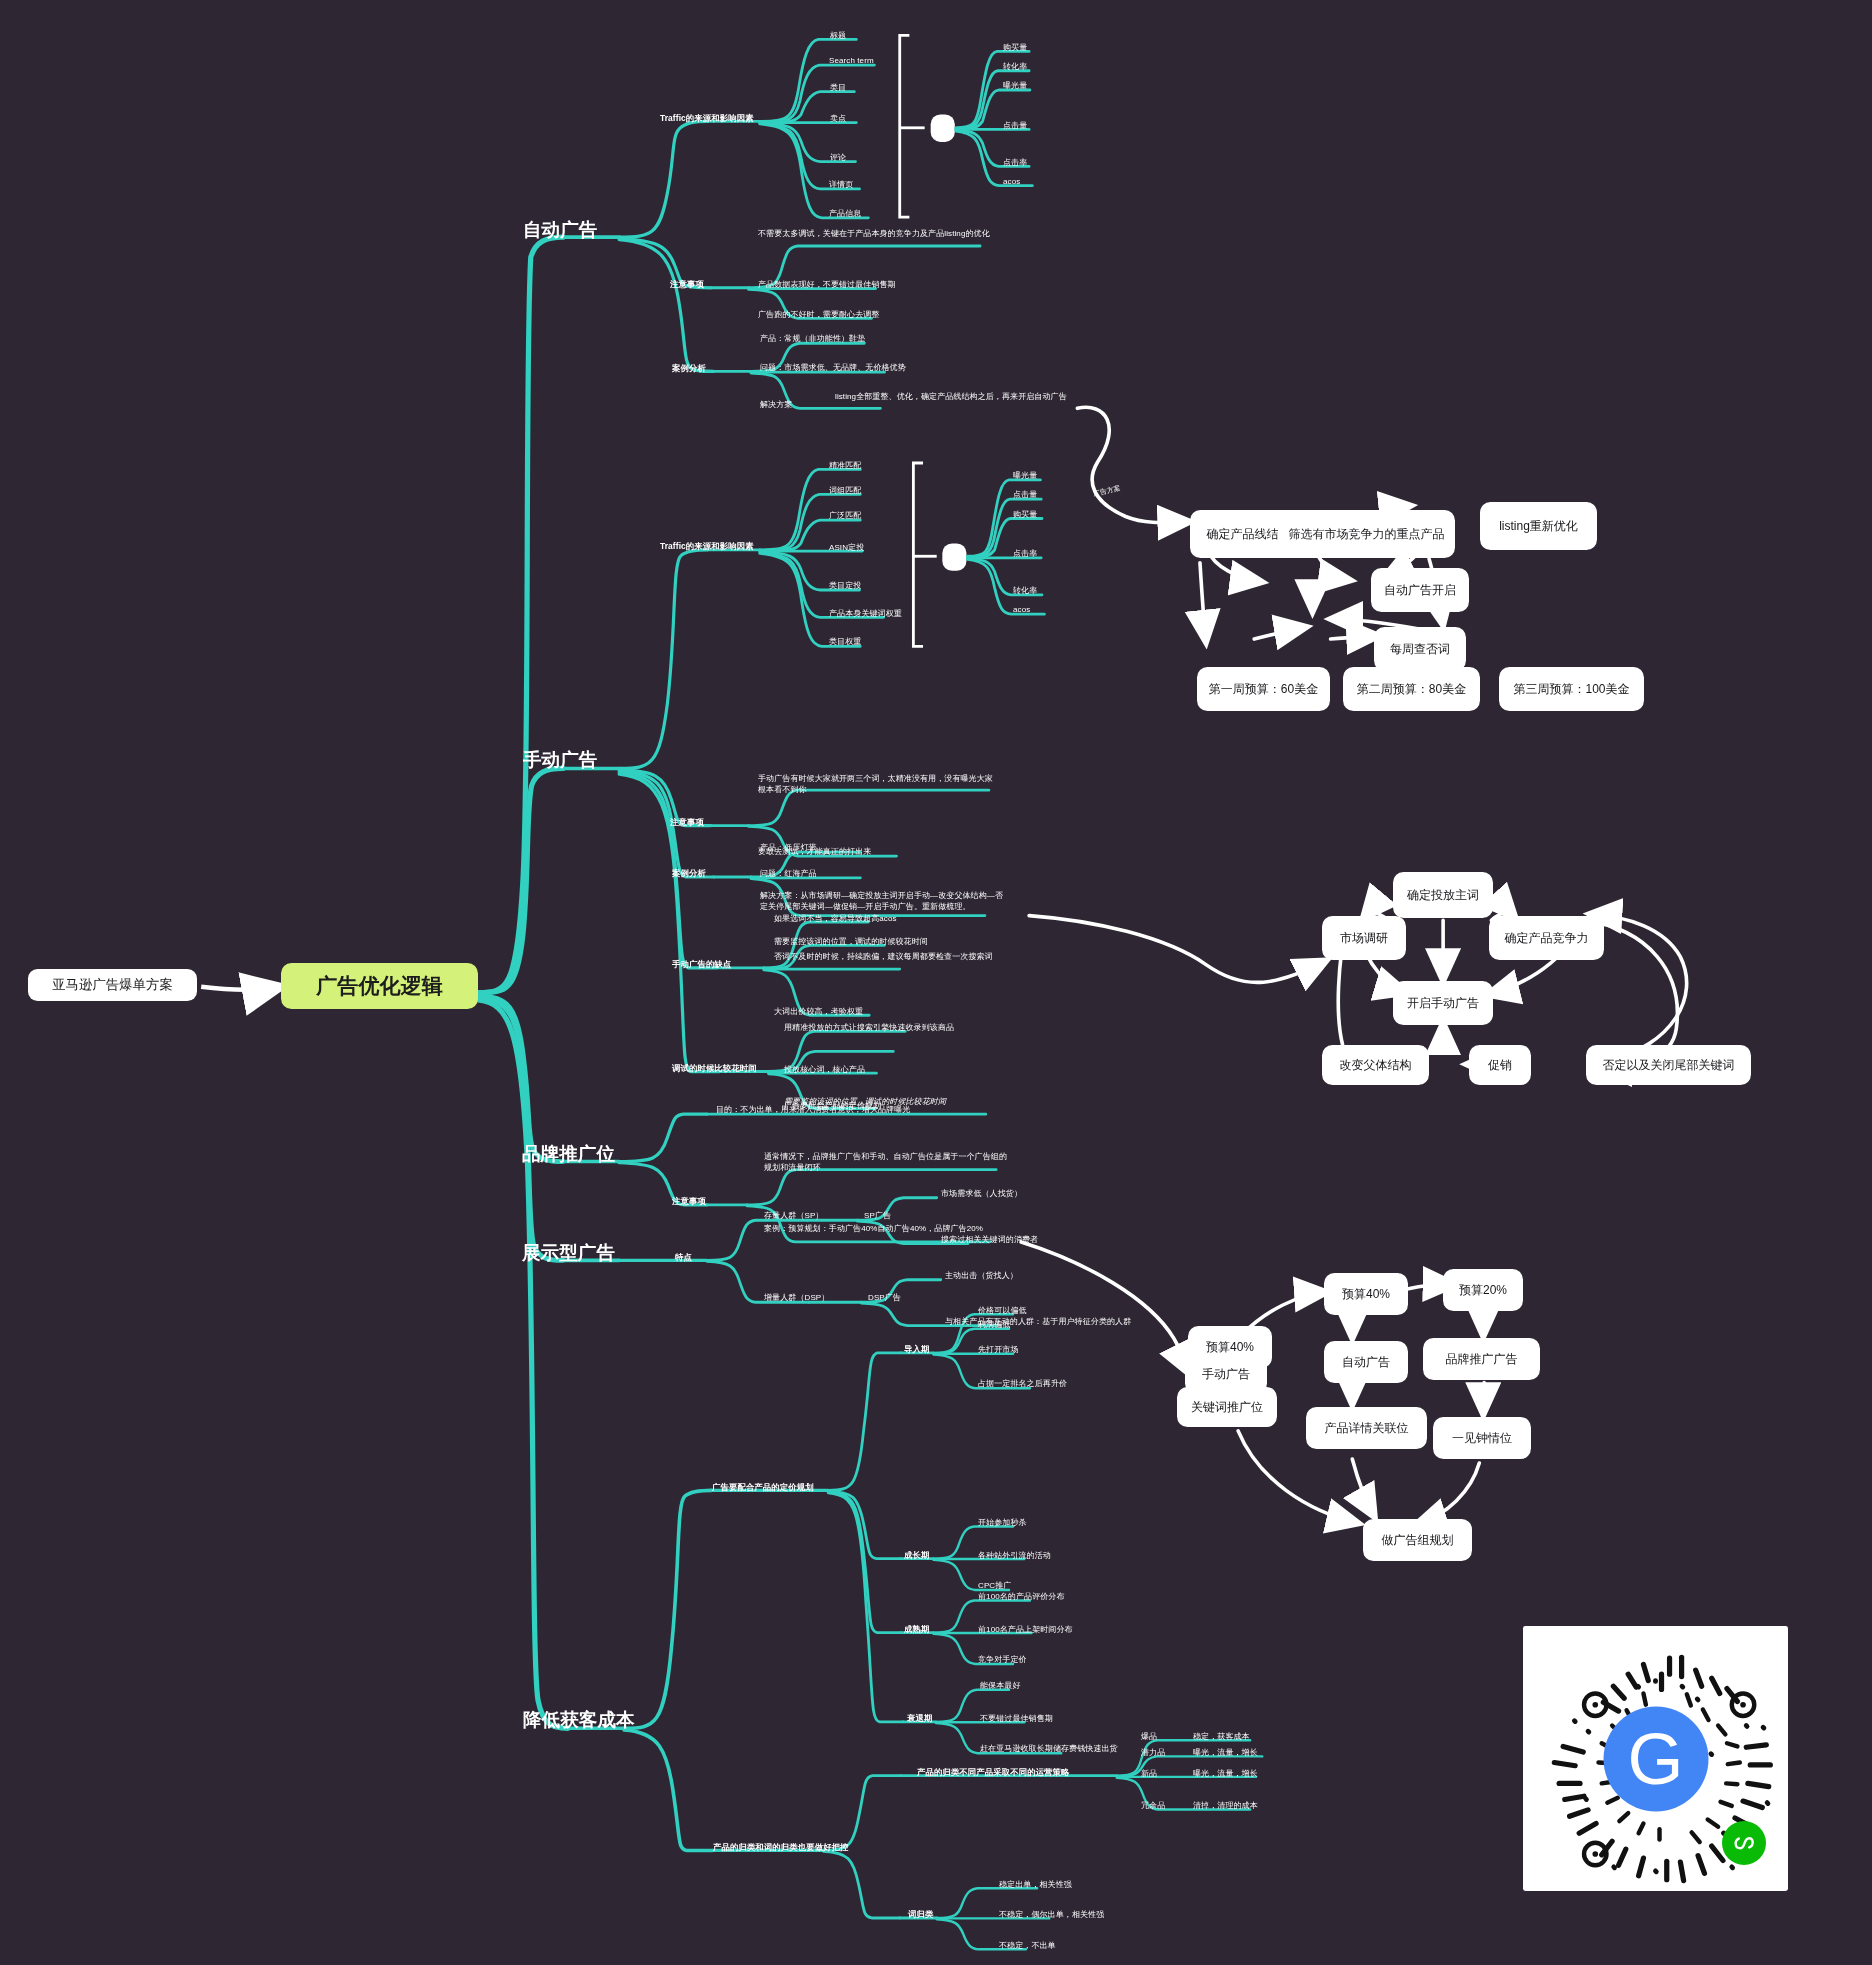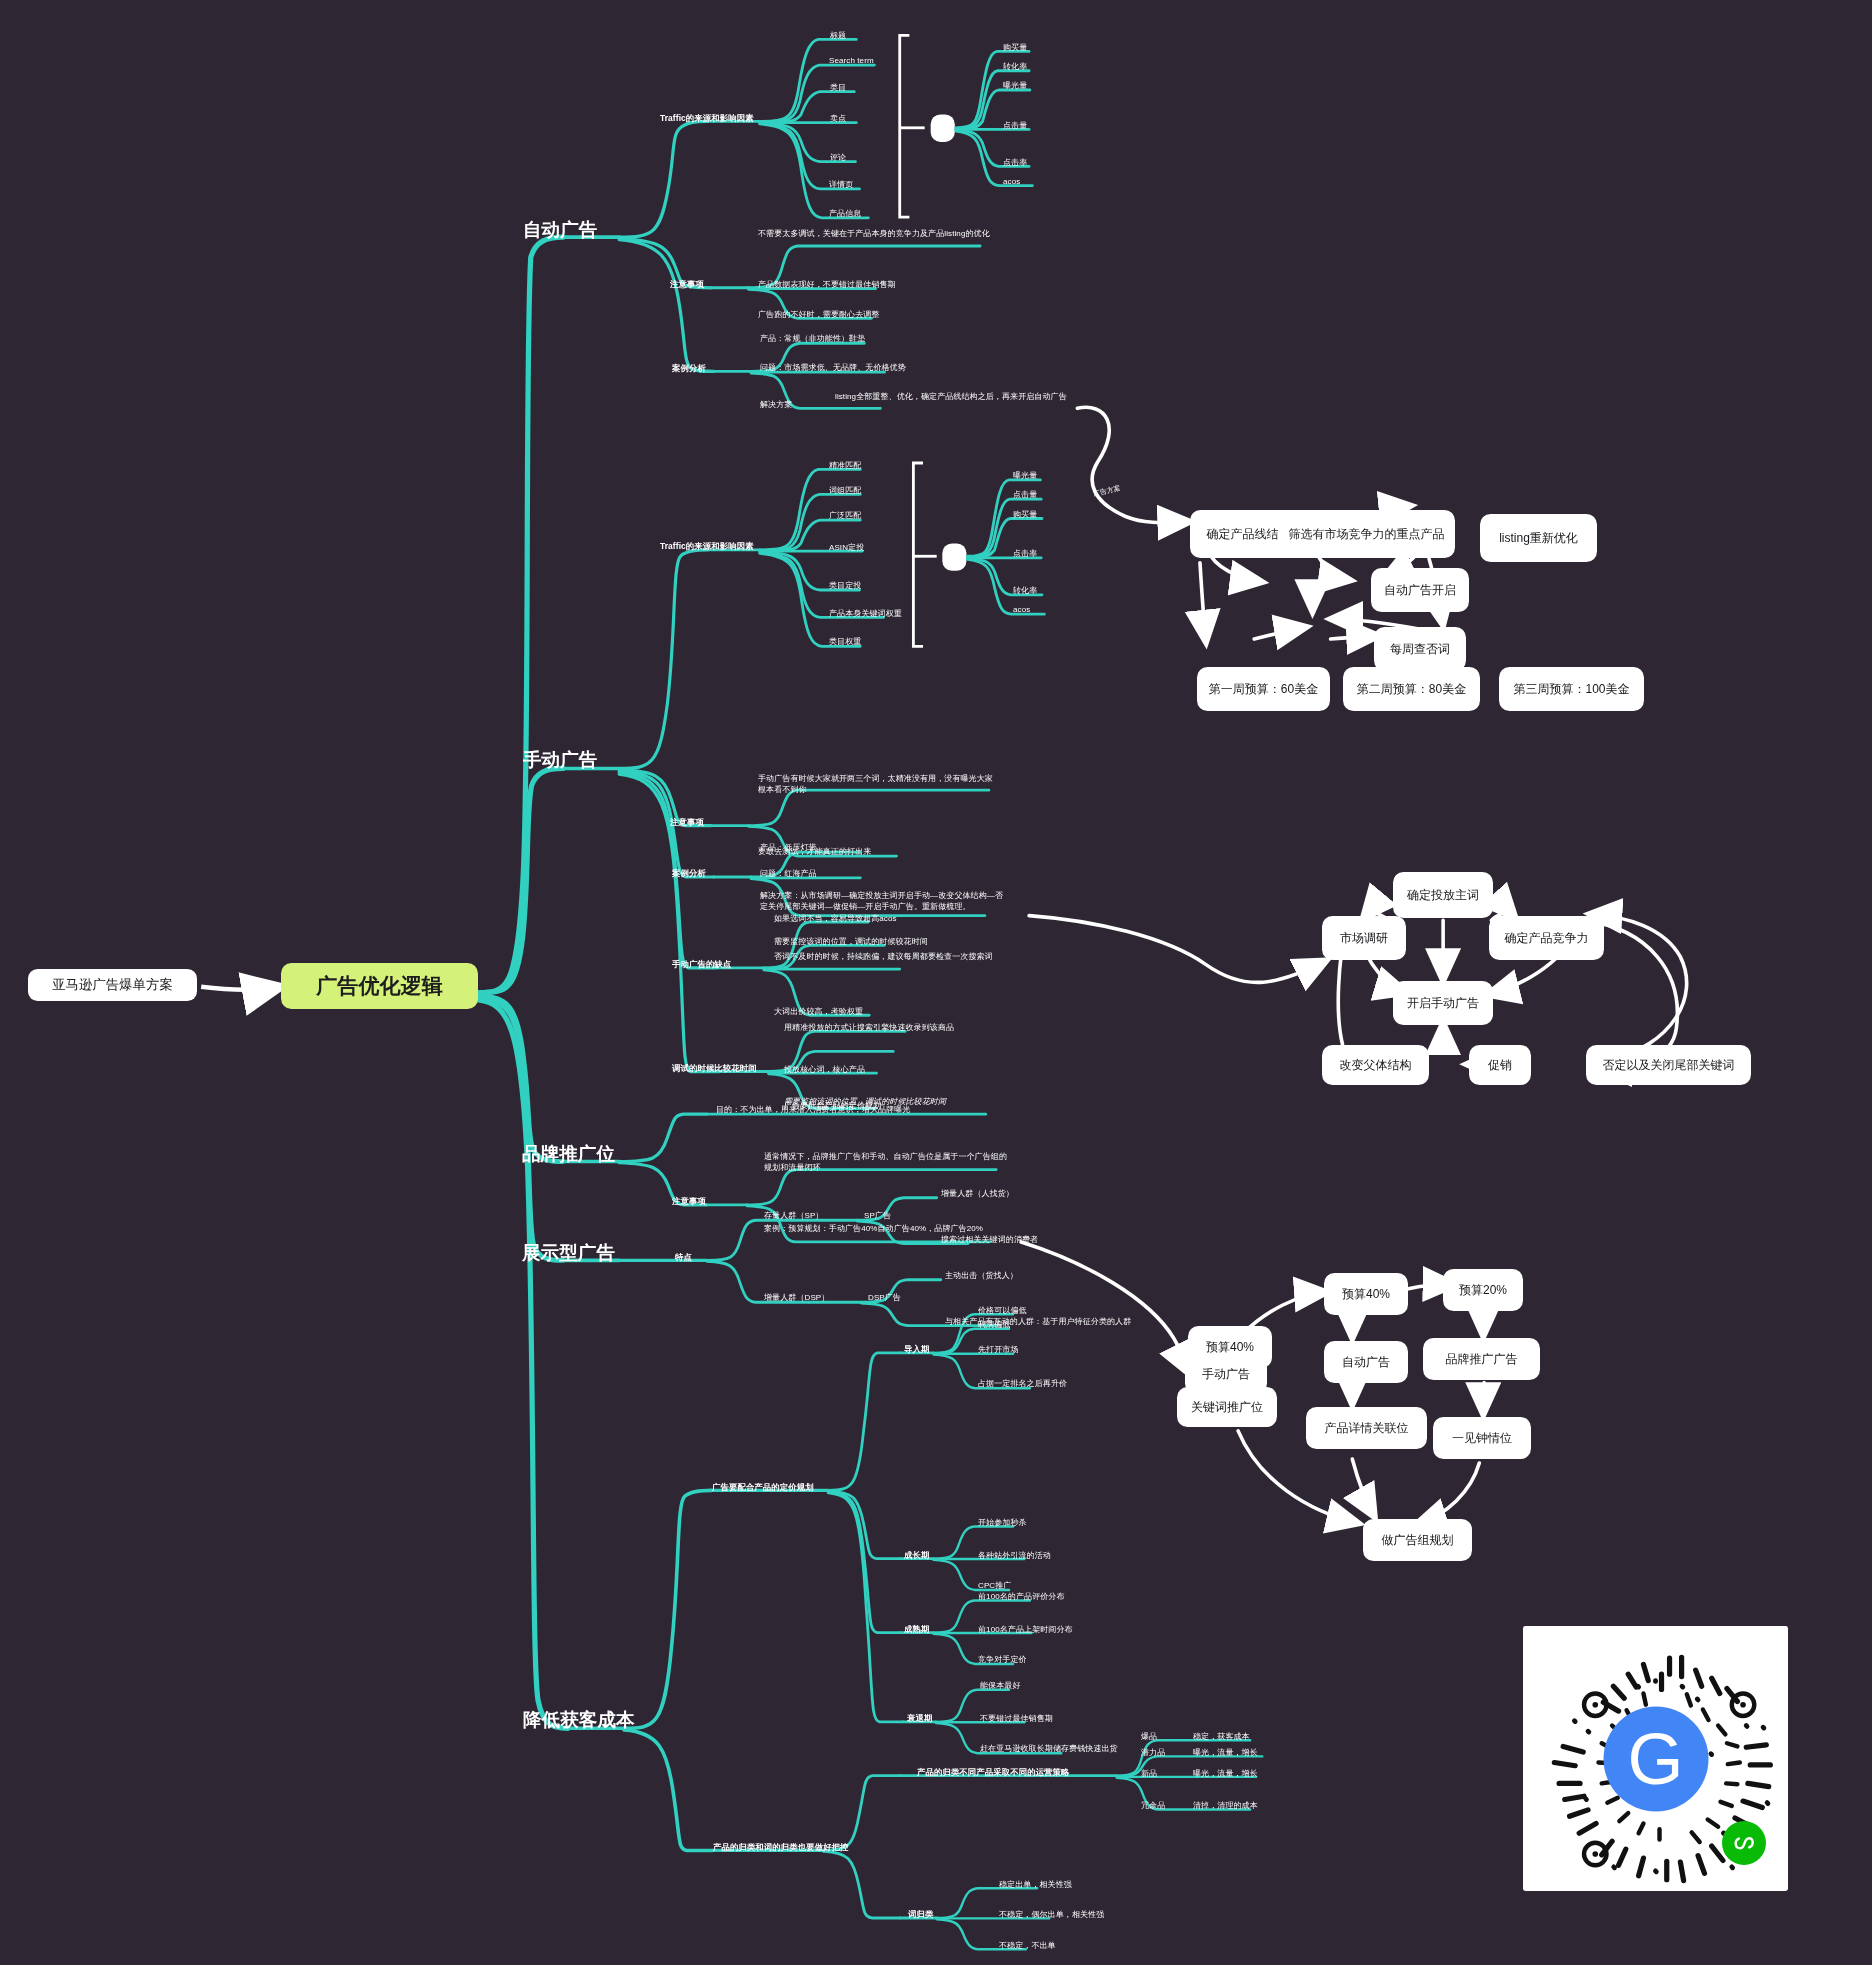--- a/index.html
+++ b/index.html
@@ -447,21 +447,21 @@
   <div class="mnode lvl3" style="left:784px; top:1101px;">广告要配合产品的定价规划</div>
 
   <div class="mnode lvl3" style="left:716px; top:1105px;">目的：不为出单，用来潜入消费者意识，增大品牌曝光</div>
   <div class="mnode lvl2" style="left:672px; top:1196px;">注意事项</div>
   <div class="mnode lvl3" style="left:764px; top:1152px; width:251px;">通常情况下，品牌推广广告和手动、自动广告位是属于一个广告组的规划和流量闭环</div>
   <div class="mnode lvl3" style="left:764px; top:1224px; width:247px;">案例：预算规划：手动广告40%自动广告40%，品牌广告20%</div>
 
   <div class="mnode lvl2" style="left:675px; top:1252px;">特点</div>
   <div class="mnode lvl3" style="left:764px; top:1211px;">存量人群（SP）</div>
   <div class="mnode lvl3" style="left:864px; top:1211px;">SP广告</div>
-  <div class="mnode lvl3" style="left:941px; top:1189px;">增量人群（人找货）</div>
+  <div class="mnode lvl3" style="left:941px; top:1189px;">市场需求低（人找货）</div>
   <div class="mnode lvl3" style="left:941px; top:1235px;">搜索过相关关键词的消费者</div>
   <div class="mnode lvl3" style="left:764px; top:1293px;">增量人群（DSP）</div>
   <div class="mnode lvl3" style="left:868px; top:1293px;">DSP广告</div>
   <div class="mnode lvl3" style="left:945px; top:1271px;">主动出击（货找人）</div>
   <div class="mnode lvl3" style="left:945px; top:1317px;">与相关产品有互动的人群：基于用户特征分类的人群</div>
 
   <div class="mnode lvl2" style="left:712px; top:1482px;">广告要配合产品的定价规划</div>
   <div class="mnode lvl2" style="left:713px; top:1842px;">产品的归类和词的归类也要做好把控</div>
 
   <div class="mnode lvl2" style="left:904px; top:1344px;">导入期</div>
@@ -497,21 +497,21 @@
 
   <div class="mnode lvl2" style="left:908px; top:1909px;">词归类</div>
   <div class="mnode lvl3" style="left:999px; top:1880px;">稳定出单，相关性强</div>
   <div class="mnode lvl3" style="left:999px; top:1910px;">不稳定，偶尔出单，相关性强</div>
   <div class="mnode lvl3" style="left:999px; top:1941px;">不稳定，不出单</div>
 
   <div class="mnode tiny" style="left:1093px; top:486px; transform: rotate(-12deg);">广告方案</div>
 
   <div class="fbox" style="left:1190px; top:510px; width:117px; height:48px;">确定产品线结构</div>
   <div class="fbox" style="left:1278px; top:510px; width:177px; height:48px;">筛选有市场竞争力的重点产品</div>
-  <div class="fbox" style="left:1480px; top:502px; width:117px; height:48px;margin-top:12px;">listing重新优化</div>
+  <div class="fbox" style="left:1480px; top:502px; width:117px; height:48px;">listing重新优化</div>
   <div class="fbox" style="left:1371px; top:568px; width:98px; height:44px;">自动广告开启</div>
   <div class="fbox" style="left:1374px; top:627px; width:92px; height:44px;">每周查否词</div>
   <div class="fbox" style="left:1190px; top:667px; width:133px; height:44px;margin-left:7px;">第一周预算：60美金</div>
   <div class="fbox" style="left:1343px; top:667px; width:137px; height:44px;">第二周预算：80美金</div>
   <div class="fbox" style="left:1499px; top:667px; width:145px; height:44px;">第三周预算：100美金</div>
 
   <div class="fbox" style="left:1393px; top:872px; width:100px; height:46px;">确定投放主词</div>
   <div class="fbox" style="left:1322px; top:916px; width:84px; height:44px;">市场调研</div>
   <div class="fbox" style="left:1489px; top:916px; width:115px; height:44px;">确定产品竞争力</div>
   <div class="fbox" style="left:1393px; top:981px; width:100px; height:44px;">开启手动广告</div>

